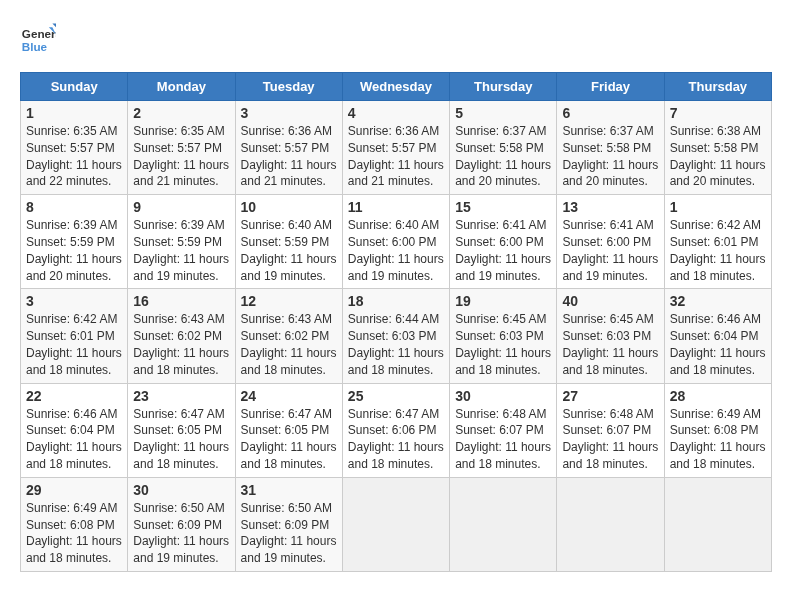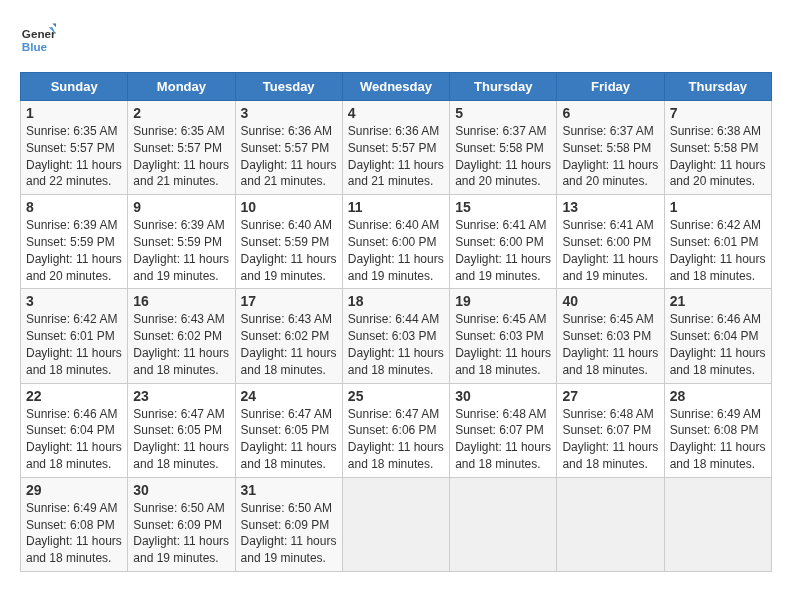--- a/index.html
+++ b/index.html
@@ -143,29 +143,29 @@
         <td><span class="day-num">13</span>
 <span class="day-info">Sunrise: 6:41 AM<br>Sunset: 6:00 PM<br>Daylight: 11 hours and 19 minutes.</span></td>
         <td><span class="day-num">1</span>
 <span class="day-info">Sunrise: 6:42 AM<br>Sunset: 6:01 PM<br>Daylight: 11 hours and 18 minutes.</span></td>
       </tr>
       <tr>
         <td><span class="day-num">3</span>
 <span class="day-info">Sunrise: 6:42 AM<br>Sunset: 6:01 PM<br>Daylight: 11 hours and 18 minutes.</span></td>
         <td><span class="day-num">16</span>
 <span class="day-info">Sunrise: 6:43 AM<br>Sunset: 6:02 PM<br>Daylight: 11 hours and 18 minutes.</span></td>
-        <td><span class="day-num">17</span>
+        <td><span class="day-num">12</span>
 <span class="day-info">Sunrise: 6:43 AM<br>Sunset: 6:02 PM<br>Daylight: 11 hours and 18 minutes.</span></td>
         <td><span class="day-num">18</span>
 <span class="day-info">Sunrise: 6:44 AM<br>Sunset: 6:03 PM<br>Daylight: 11 hours and 18 minutes.</span></td>
         <td><span class="day-num">19</span>
 <span class="day-info">Sunrise: 6:45 AM<br>Sunset: 6:03 PM<br>Daylight: 11 hours and 18 minutes.</span></td>
         <td><span class="day-num">40</span>
 <span class="day-info">Sunrise: 6:45 AM<br>Sunset: 6:03 PM<br>Daylight: 11 hours and 18 minutes.</span></td>
-        <td><span class="day-num">21</span>
+        <td><span class="day-num">32</span>
 <span class="day-info">Sunrise: 6:46 AM<br>Sunset: 6:04 PM<br>Daylight: 11 hours and 18 minutes.</span></td>
       </tr>
       <tr>
         <td><span class="day-num">22</span>
 <span class="day-info">Sunrise: 6:46 AM<br>Sunset: 6:04 PM<br>Daylight: 11 hours and 18 minutes.</span></td>
         <td><span class="day-num">23</span>
 <span class="day-info">Sunrise: 6:47 AM<br>Sunset: 6:05 PM<br>Daylight: 11 hours and 18 minutes.</span></td>
         <td><span class="day-num">24</span>
 <span class="day-info">Sunrise: 6:47 AM<br>Sunset: 6:05 PM<br>Daylight: 11 hours and 18 minutes.</span></td>
         <td><span class="day-num">25</span>

